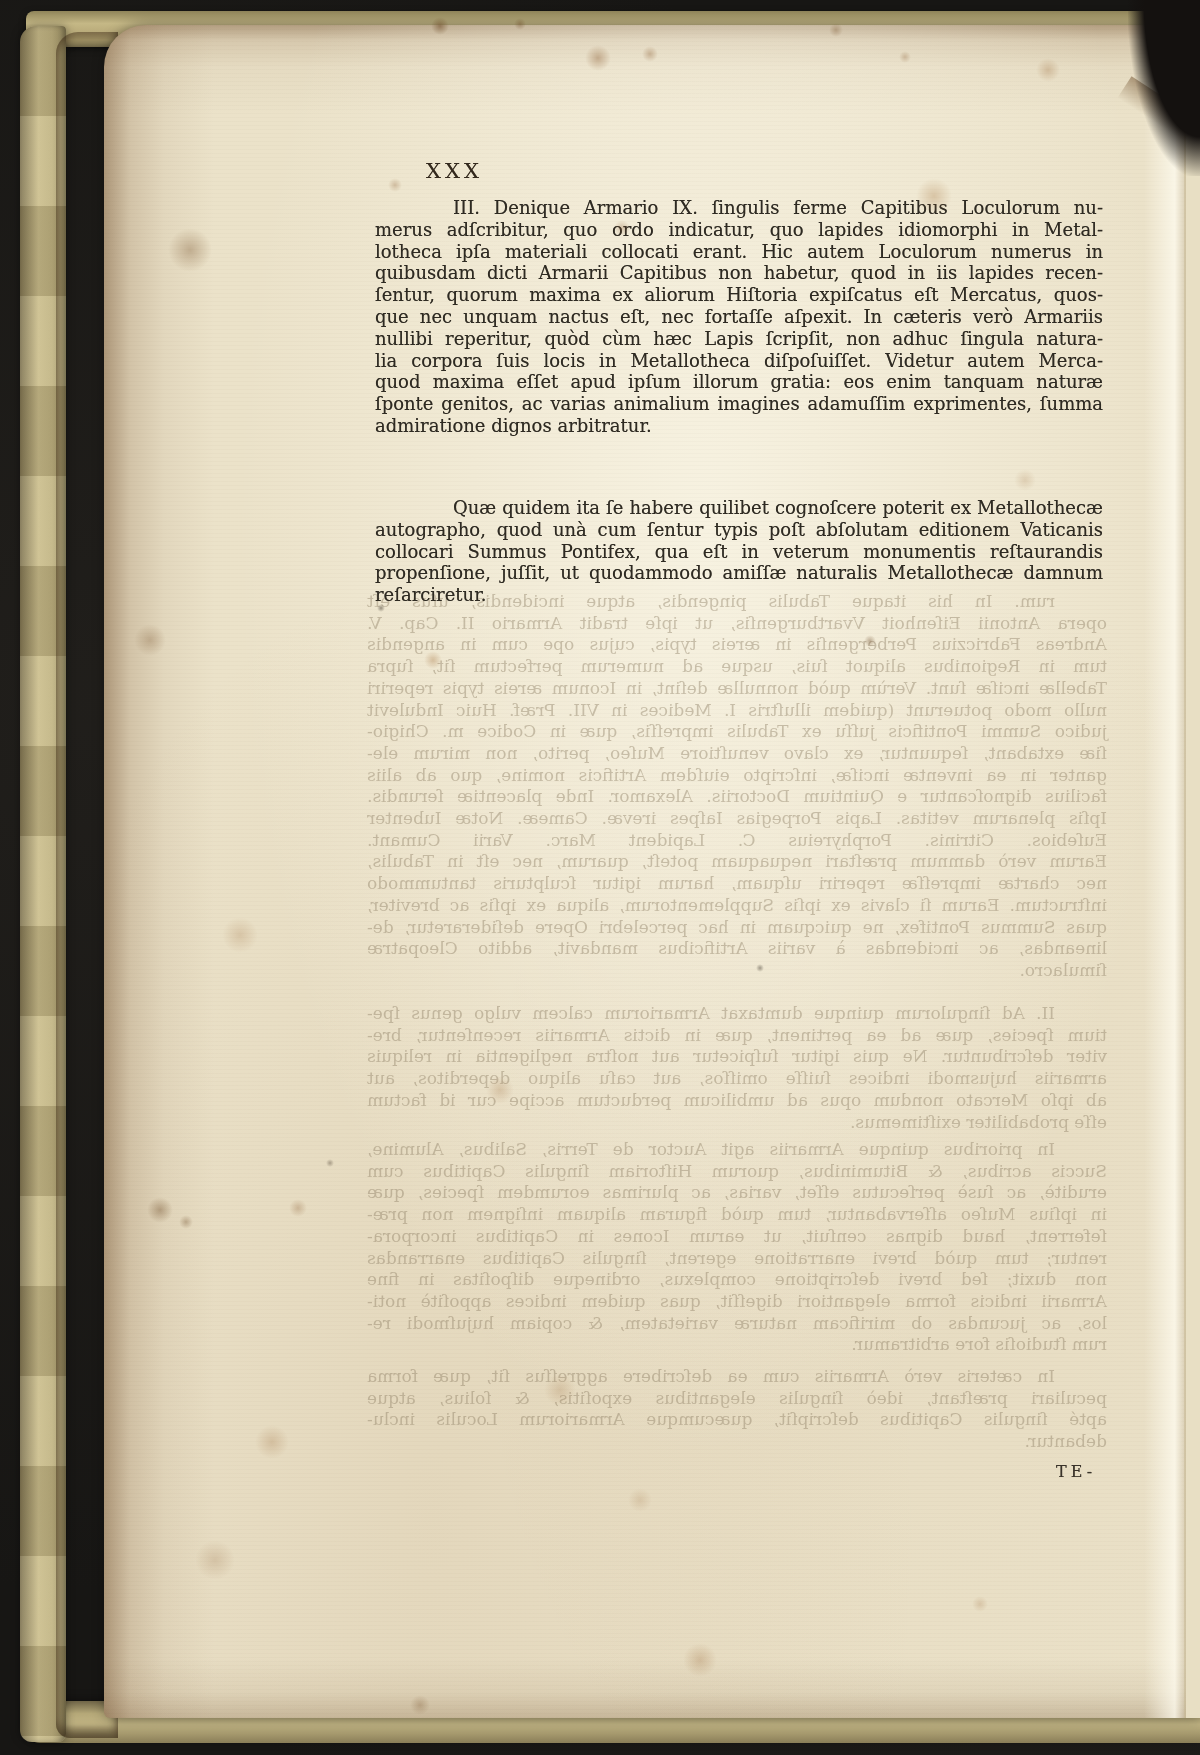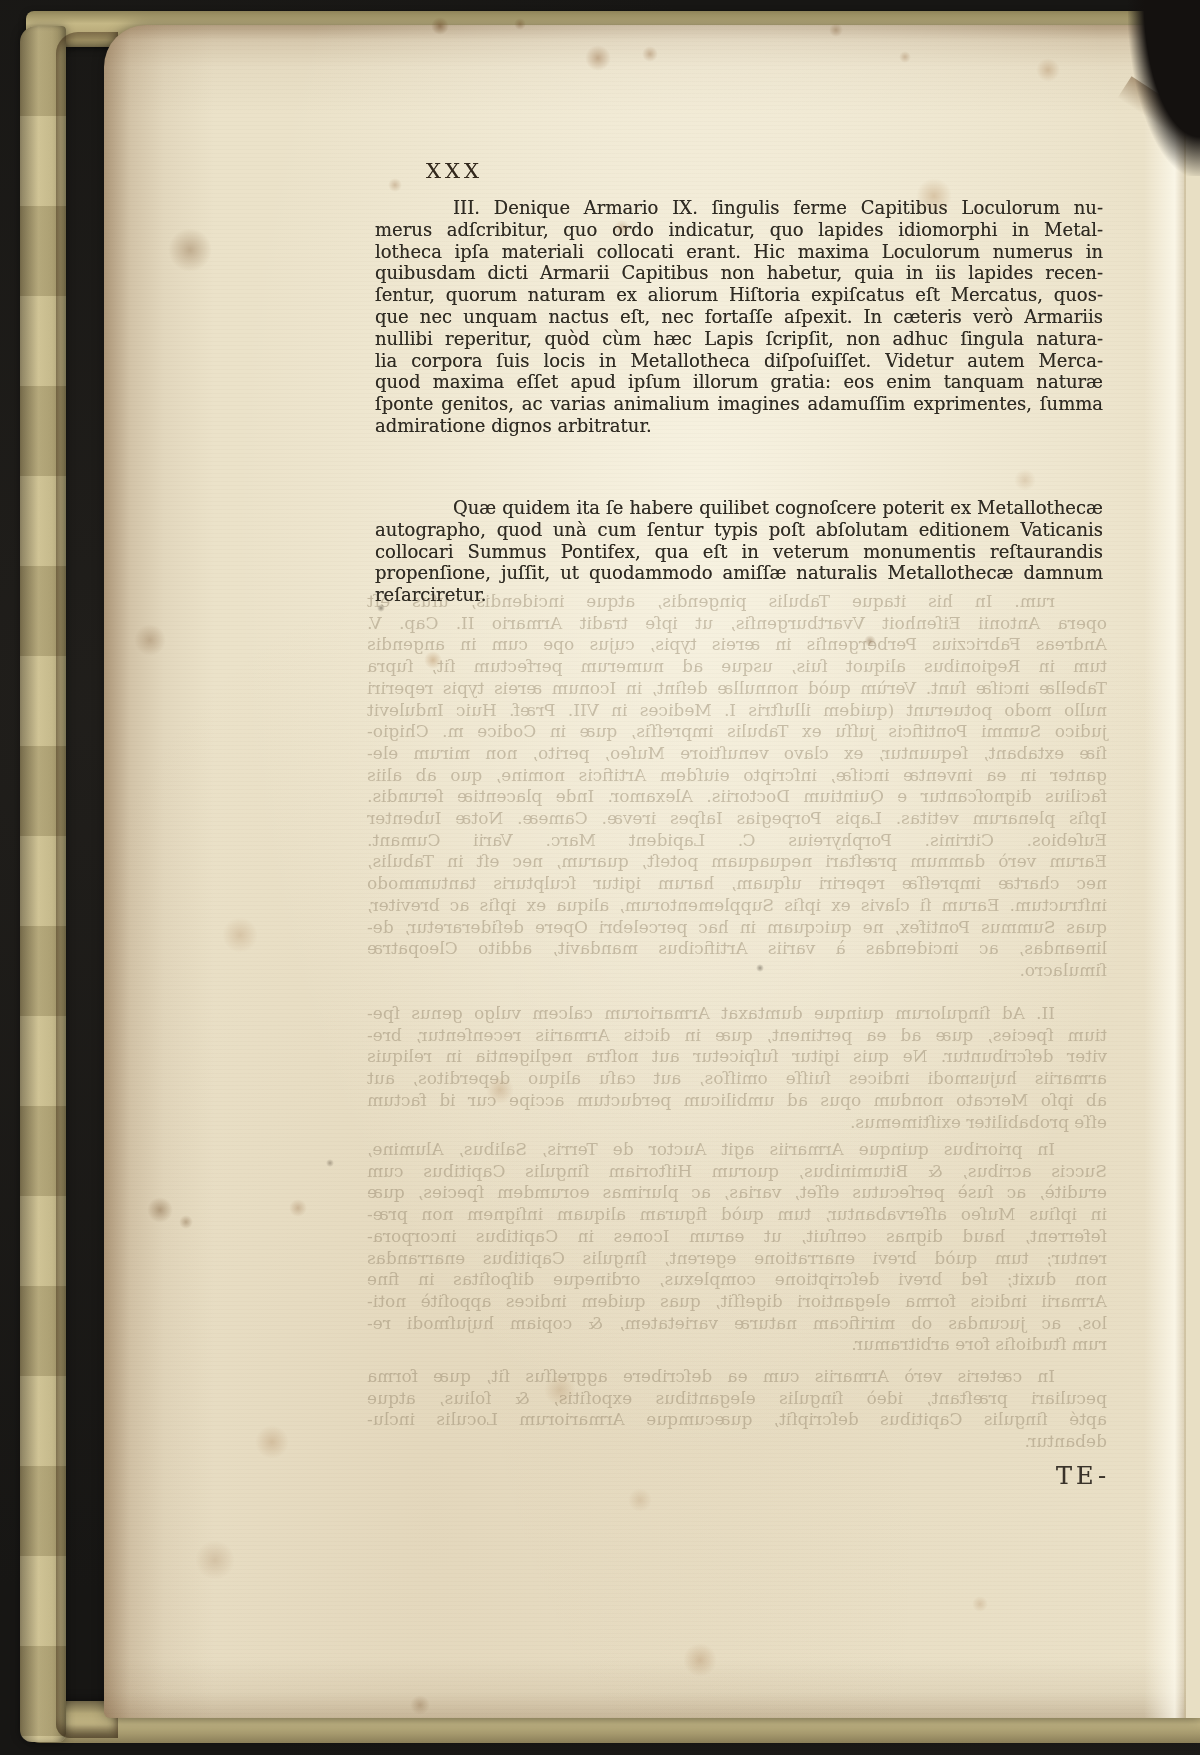--- a/index.html
+++ b/index.html
@@ -81,21 +81,21 @@
   }
   .textcol{position:absolute;width:728px;color:#2e2a22;font-size:18px;line-height:21.8px;
     text-shadow:0 0 .4px rgba(46,42,34,.55);}
   .para{position:absolute;left:0;width:728px;}
   .line{text-align:justify;text-align-last:justify;white-space:normal;}
   .line.first{text-indent:78px;}
   .line.last{text-align-last:left;}
   .maintext{left:271px;top:0;}
   .catchword{
     position:absolute;left:952px;top:1437px;
-    font-size:24px;letter-spacing:4px;color:#3a332a;
+    font-size:16px;letter-spacing:4px;color:#3a332a;
     text-shadow:0 0 .5px rgba(58,51,42,.6);
   }
   
   .showthrough{
     position:absolute;left:263px;top:0;width:740px;height:1693px;
     transform:scaleX(-1);
     filter:blur(.55px);
     color:#8c7d63;opacity:.42;
     font-size:17px;line-height:21.7px;
   }
@@ -170,23 +170,23 @@
           <div class="line last">debantur.</div>
         </div>
     </div>
 
     <div class="pageno">XXX</div>
 
     <div class="textcol maintext">
       <div class="para" style="top:172px;">
           <div class="line first">III. Denique Armario IX. ſingulis ferme Capitibus Loculorum nu-</div>
           <div class="line">merus adſcribitur, quo ordo indicatur, quo lapides idiomorphi in Metal-</div>
-          <div class="line">lotheca ipſa materiali collocati erant. Hic maxima Loculorum numerus in</div>
-          <div class="line">quibusdam dicti Armarii Capitibus non habetur, quia in iis lapides recen-</div>
-          <div class="line">ſentur, quorum naturam ex aliorum Hiſtoria expiſcatus eſt Mercatus, quos-</div>
+          <div class="line">lotheca ipſa materiali collocati erant. Hic autem Loculorum numerus in</div>
+          <div class="line">quibusdam dicti Armarii Capitibus non habetur, quod in iis lapides recen-</div>
+          <div class="line">ſentur, quorum maxima ex aliorum Hiſtoria expiſcatus eſt Mercatus, quos-</div>
           <div class="line">que nec unquam nactus eſt, nec fortaſſe aſpexit. In cæteris verò Armariis</div>
           <div class="line">nullibi reperitur, quòd cùm hæc Lapis ſcripſit, non adhuc ſingula natura-</div>
           <div class="line">lia corpora ſuis locis in Metallotheca diſpoſuiſſet. Videtur autem Merca-</div>
           <div class="line">quod maxima eſſet apud ipſum illorum gratia: eos enim tanquam naturæ</div>
           <div class="line">ſponte genitos, ac varias animalium imagines adamuſſim exprimentes, ſumma</div>
           <div class="line last">admiratione dignos arbitratur.</div>
         </div>
       <div class="para" style="top:472px;">
           <div class="line first">Quæ quidem ita ſe habere quilibet cognoſcere poterit ex Metallothecæ</div>
           <div class="line">autographo, quod unà cum ſentur typis poſt abſolutam editionem Vaticanis</div>

